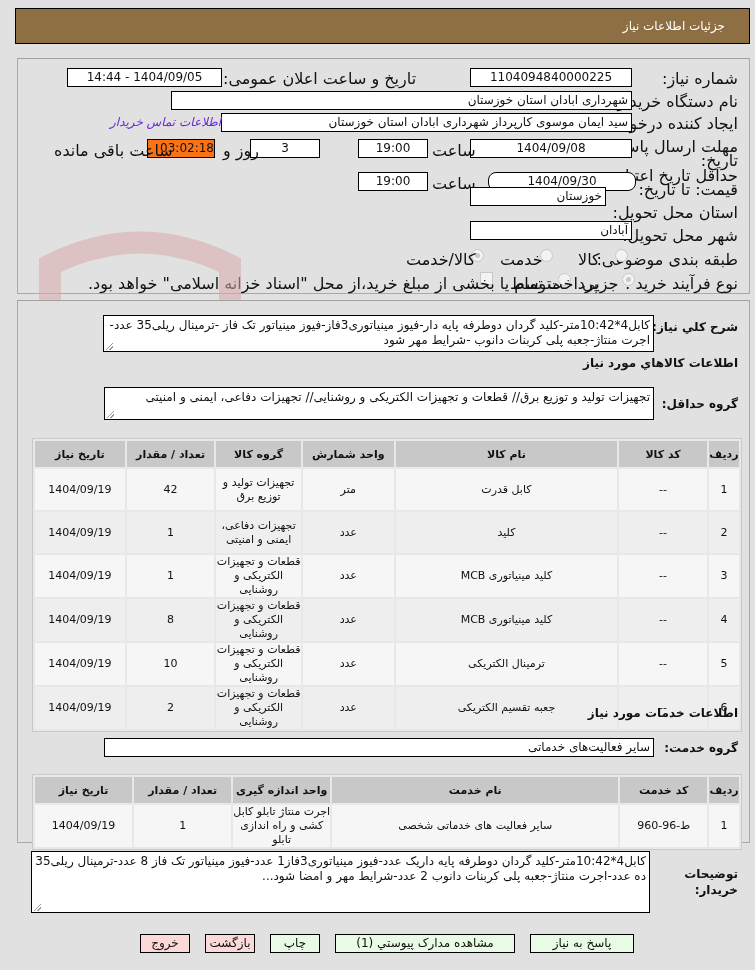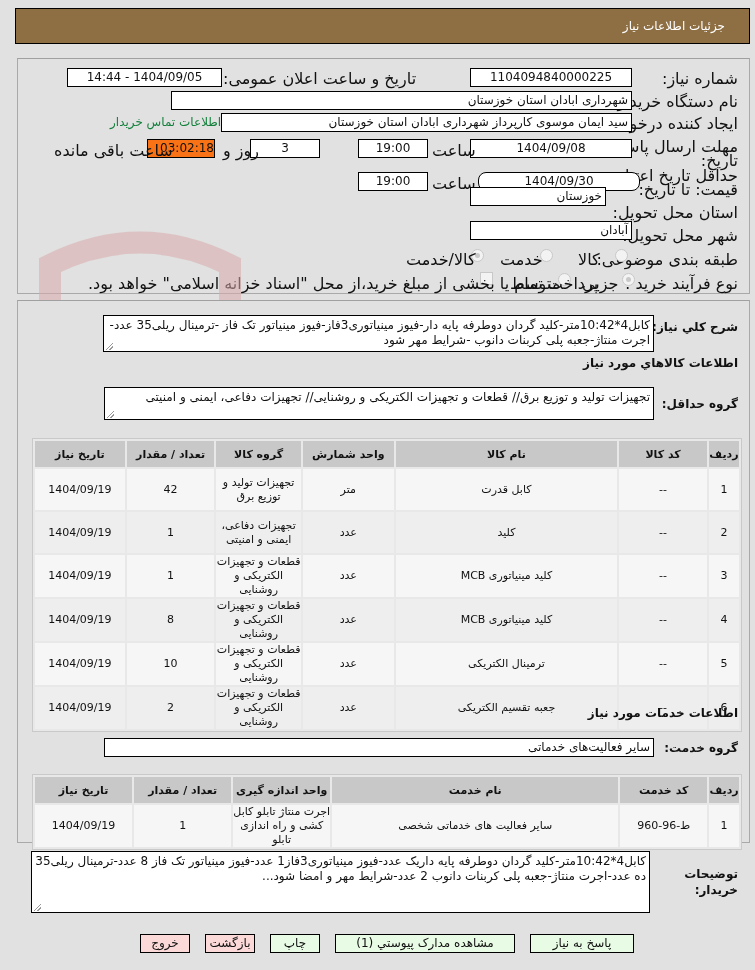--- a/index.html
+++ b/index.html
@@ -24,21 +24,21 @@
     background: #e1e1e1;
   }
   .lbl { font-size: 16px; color: #111; white-space: nowrap; }
   .box {
     background: #fff; border: 1px solid #000; height: 19px;
     font-size: 12px; line-height: 17px; white-space: nowrap; overflow: hidden;
   }
   .box.center { text-align: center; }
   .box.right { text-align: right; padding-right: 3px; }
   .box.yellow { background: #f97316; text-align: right; }
-  .link { color: #15803d; font-size: 12px; white-space: nowrap; }
+  .link { color: #6d28d9; font-size: 12px; white-space: nowrap; font-style: italic; }
   .radio {
     width: 13px; height: 13px; border-radius: 50%;
     border: 1px solid #c8c8c8; background: #f3f3f3;
   }
   .radio.on::after {
     content: ""; position: absolute; left: 3px; top: 3px;
     width: 5px; height: 5px; border-radius: 50%; background: #c8c8c8;
   }
   .check { width: 13px; height: 13px; border: 1px solid #c8c8c8; background: #f3f3f3; }
   .bold { font-weight: bold; font-size: 12px; }
@@ -94,21 +94,21 @@
 <div class="abs box center" style="left:470px; top:139px; width:162px;">1404/09/08</div>
 <span class="abs lbl" style="left:432px; top:141px;">ساعت</span>
 <div class="abs box center" style="left:358px; top:139px; width:70px;">19:00</div>
 <div class="abs box center" style="left:250px; top:139px; width:70px;">3</div>
 <span class="abs lbl" style="left:223px; top:141px;">روز و</span>
 <div class="abs box center yellow" style="left:147px; top:139px; width:68px;">03:02:18</div>
 <span class="abs lbl" style="left:54px; top:141px;">ساعت باقی مانده</span>
 
 <span class="abs lbl" style="right:17px; top:166px;">حداقل تاریخ اعتبار</span>
 <span class="abs lbl" style="right:17px; top:180px;">قیمت: تا تاریخ:</span>
-<div class="abs box center" style="left:478px; top:172px; width:162px;border-radius:8px;">1404/09/30</div>
+<div class="abs box center" style="left:488px; top:172px; width:148px;border-radius:8px;">1404/09/30</div>
 <span class="abs lbl" style="left:432px; top:174px;">ساعت</span>
 <div class="abs box center" style="left:358px; top:172px; width:70px;">19:00</div>
 
 <span class="abs lbl" style="right:17px; top:203px;">استان محل تحویل:</span>
 <div class="abs box right" style="left:470px; top:187px; width:136px;">خوزستان</div>
 <span class="abs lbl" style="right:17px; top:226px;">شهر محل تحویل:</span>
 <div class="abs box right" style="left:470px; top:221px; width:162px;">آبادان</div>
 
 <span class="abs lbl" style="right:17px; top:250px;">طبقه بندی موضوعی:</span>
 <span class="abs radio" style="left:615px; top:249px;"></span>

